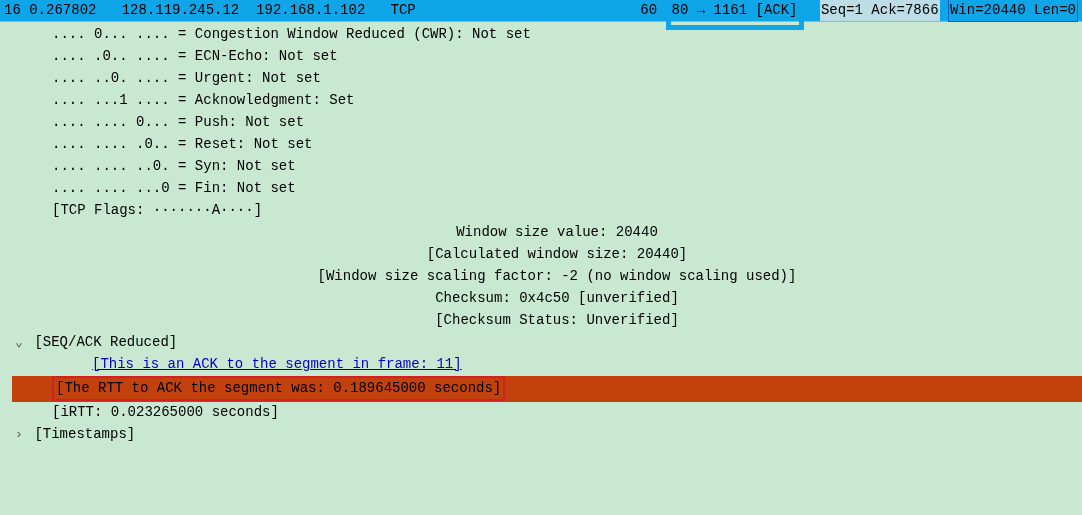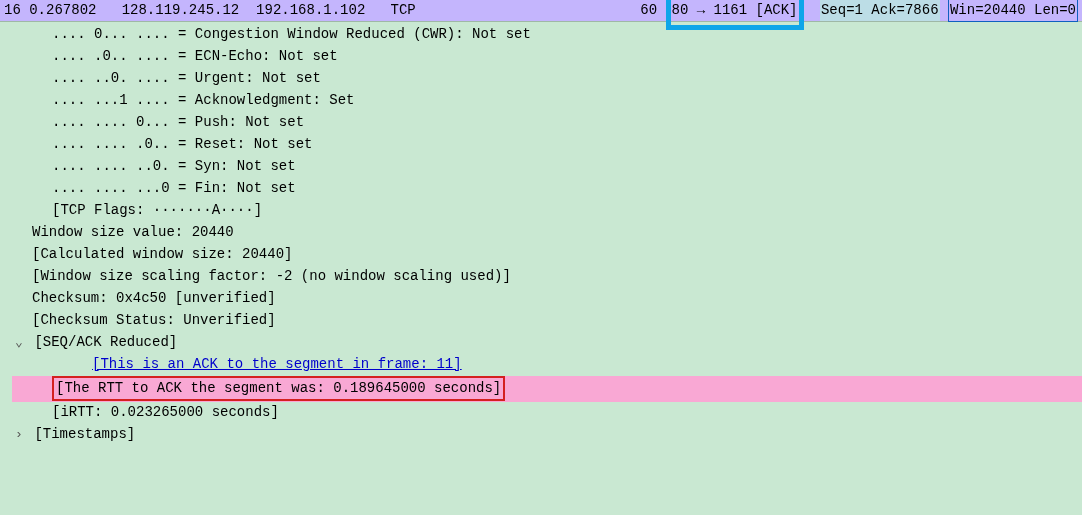--- a/index.html
+++ b/index.html
@@ -8,21 +8,21 @@
     font-size: 14px;
     line-height: 1.5;
     background: #c9e8d2;
     width: 1082px;
     height: 515px;
     overflow: hidden;
     color: #000;
   }
   .packet-row {
     display: flex;
-    background: #c4b5fd;
+    background: #0ea5e9;
     padding: 0 4px;
     border-bottom: 1px solid #9fb8a6;
     height: 22px;
     align-items: center;
     white-space: pre;
   }
   .detail {
     padding: 2px 0 0 12px;
   }
   .line {
@@ -30,29 +30,29 @@
     padding: 0 0 1px 0;
   }
   .tree-toggle {
     display: inline-block;
     width: 14px;
     text-align: center;
     vertical-align: middle;
     color: #555;
     font-size: 13px;
   }
-  .indent { padding-left: 20px; }
+  .indent { padding-left: 20px; text-align: center; }
   .indent2 { padding-left: 40px; }
   .link {
     color: #0000cc;
     text-decoration: underline;
     margin-left: 40px;
   }
   .selected-row {
-    background: #f9a8d4;
+    background: #c2410c;
   }
   .red-box {
     border: 2px solid #d42020;
     display: inline-block;
     padding: 0 2px;
   }
   .hl-port {
     border: 5px solid #0ea5e9;
     padding: 4px 1px;
     font-family: Liberation Mono, monospace;

